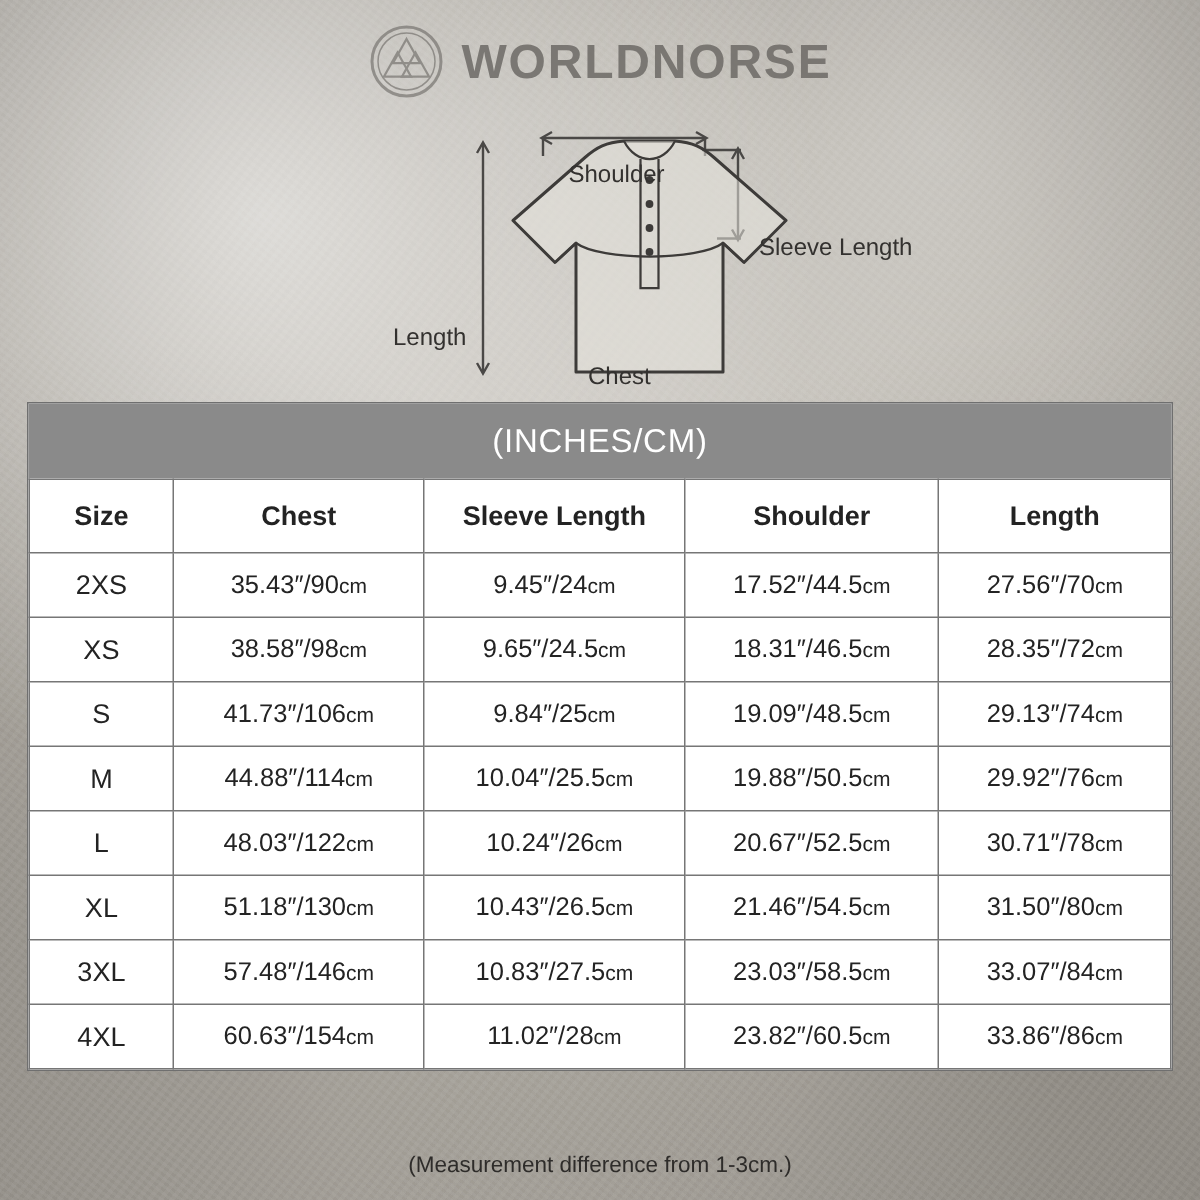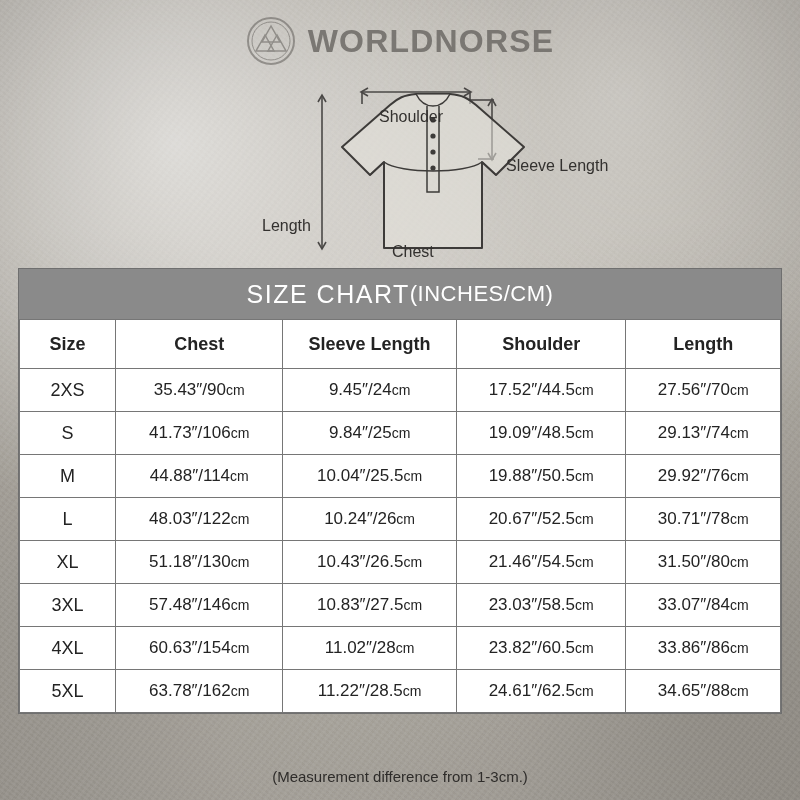--- a/index.html
+++ b/index.html
@@ -218,21 +218,20 @@
     </svg>
 
     <span class="dim-label lbl-shoulder">Shoulder</span>
     <span class="dim-label lbl-sleeve">Sleeve Length</span>
     <span class="dim-label lbl-length">Length</span>
     <span class="dim-label lbl-chest">Chest</span>
   </div>
 
   <div class="chart">
     <div class="chart-title">
-      <span>SIZE CHART</span>
       <span class="small">(INCHES/CM)</span>
     </div>
     <table>
       <thead>
         <tr>
           <th class="col-size">Size</th>
           <th class="col-chest">Chest</th>
           <th class="col-sleeve">Sleeve Length</th>
           <th class="col-shoulder">Shoulder</th>
           <th class="col-length">Length</th>
@@ -240,20 +239,27 @@
       </thead>
       <tbody id="chart-body">
           <tr>
             <td class="size-cell"><span>2XS</span></td>
             <td><span>35.43″/90</span><span class="unit">cm</span></td>
             <td><span>9.45″/24</span><span class="unit">cm</span></td>
             <td><span>17.52″/44.5</span><span class="unit">cm</span></td>
             <td><span>27.56″/70</span><span class="unit">cm</span></td>
           </tr>
           <tr>
+            <td class="size-cell"><span>XS</span></td>
+            <td><span>38.58″/98</span><span class="unit">cm</span></td>
+            <td><span>9.65″/24.5</span><span class="unit">cm</span></td>
+            <td><span>18.31″/46.5</span><span class="unit">cm</span></td>
+            <td><span>28.35″/72</span><span class="unit">cm</span></td>
+          </tr>
+          <tr>
             <td class="size-cell"><span>S</span></td>
             <td><span>41.73″/106</span><span class="unit">cm</span></td>
             <td><span>9.84″/25</span><span class="unit">cm</span></td>
             <td><span>19.09″/48.5</span><span class="unit">cm</span></td>
             <td><span>29.13″/74</span><span class="unit">cm</span></td>
           </tr>
           <tr>
             <td class="size-cell"><span>M</span></td>
             <td><span>44.88″/114</span><span class="unit">cm</span></td>
             <td><span>10.04″/25.5</span><span class="unit">cm</span></td>
@@ -281,25 +287,18 @@
             <td><span>23.03″/58.5</span><span class="unit">cm</span></td>
             <td><span>33.07″/84</span><span class="unit">cm</span></td>
           </tr>
           <tr>
             <td class="size-cell"><span>4XL</span></td>
             <td><span>60.63″/154</span><span class="unit">cm</span></td>
             <td><span>11.02″/28</span><span class="unit">cm</span></td>
             <td><span>23.82″/60.5</span><span class="unit">cm</span></td>
             <td><span>33.86″/86</span><span class="unit">cm</span></td>
           </tr>
-          <tr>
-            <td class="size-cell"><span>5XL</span></td>
-            <td><span>63.78″/162</span><span class="unit">cm</span></td>
-            <td><span>11.22″/28.5</span><span class="unit">cm</span></td>
-            <td><span>24.61″/62.5</span><span class="unit">cm</span></td>
-            <td><span>34.65″/88</span><span class="unit">cm</span></td>
-          </tr>
         </tbody>
     </table>
   </div>
 
   <div class="footnote">(Measurement difference from 1-3cm.)</div>
 </div>
 
 </body></html>

